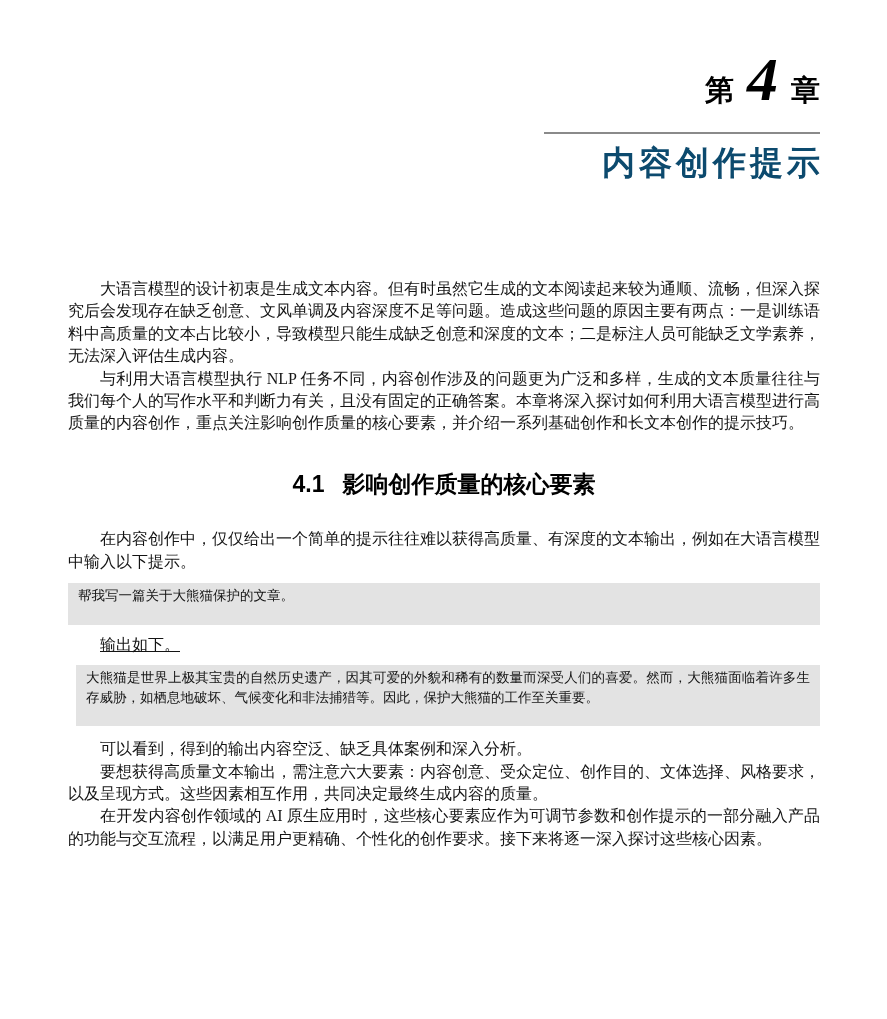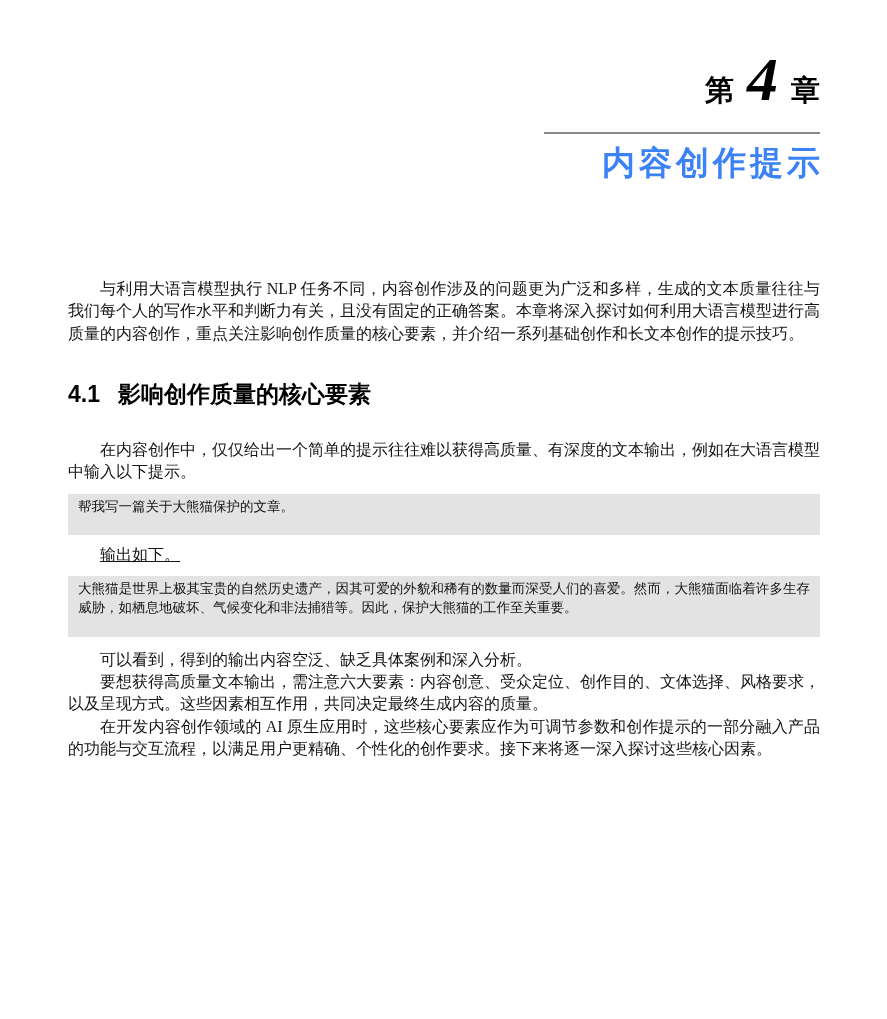--- a/index.html
+++ b/index.html
@@ -24,65 +24,66 @@
     font-weight:bold; font-style:italic; font-size:62px;
     color:#000; line-height:1; margin:0 13px;
   }
   .chapter-rule {
     position:absolute; top:132px; right:67px;
     width:276px; height:2px; background:#8a8a8a;
   }
   .chapter-title {
     position:absolute; top:141px; right:63px; margin:0;
     font-family:"Liberation Sans","DejaVu Sans",sans-serif;
-    font-weight:bold; font-size:33px; letter-spacing:4px; color:#3b82f6;
+    font-weight:bold; font-size:33px; letter-spacing:4px; color:#0c4a6e;
     white-space:nowrap;
   }
 
   
   .main {
     position:absolute; top:278px; left:68px; width:752px;
     font-size:16px; line-height:22.4px; text-align:justify;
   }
   .main p { margin:0; }
   p.indent { text-indent:2em; }
 
   .section-heading {
     margin:36px 0 30px 0;
     font-family:"Liberation Sans","DejaVu Sans",sans-serif;
     font-weight:bold; font-size:23px; line-height:1.2; color:#000;
-    text-align:left;
+    text-align:center;
   }
   .section-heading .sec-num { margin-right:18px; }
 
   .gray-box {
     background:#e3e3e3;
     padding:3px 10px 19px 10px;
     font-size:13.5px; line-height:19.5px;
   }
   .gray-box p { margin:0; text-indent:0; }
   .prompt-box  { margin:10px 0 9px 0; }
-  .output-box  { margin:9px 0 12px 0; }
+  .output-box  { margin:9px 0 12px 8px; }
   .output-label { margin:6px 0 7px 0;text-decoration:underline; }
 </style>
 </head>
 <body>
 
 <div class="page">
 
   <div class="chapter-line">
     <span class="ch-label">第</span>
     <span class="ch-num">4</span>
     <span class="ch-label">章</span>
   </div>
   <div class="chapter-rule"></div>
   <h1 class="chapter-title">内容创作提示</h1>
 
   <div class="main">
 
+    <p class="indent">大语言模型的设计初衷是生成文本内容。但有时虽然它生成的文本阅读起来较为通顺、流畅，但深入探究后会发现存在缺乏创意、文风单调及内容深度不足等问题。造成这些问题的原因主要有两点：一是训练语料中高质量的文本占比较小，导致模型只能生成缺乏创意和深度的文本；二是标注人员可能缺乏文学素养，无法深入评估生成内容。</p>
     <p class="indent">与利用大语言模型执行 NLP 任务不同，内容创作涉及的问题更为广泛和多样，生成的文本质量往往与我们每个人的写作水平和判断力有关，且没有固定的正确答案。本章将深入探讨如何利用大语言模型进行高质量的内容创作，重点关注影响创作质量的核心要素，并介绍一系列基础创作和长文本创作的提示技巧。</p>
 
     <h2 class="section-heading"><span class="sec-num">4.1</span><span>影响创作质量的核心要素</span></h2>
 
     <p class="indent">在内容创作中，仅仅给出一个简单的提示往往难以获得高质量、有深度的文本输出，例如在大语言模型中输入以下提示。</p>
 
     <div class="gray-box prompt-box">
       <p>帮我写一篇关于大熊猫保护的文章。</p>
     </div>
 

